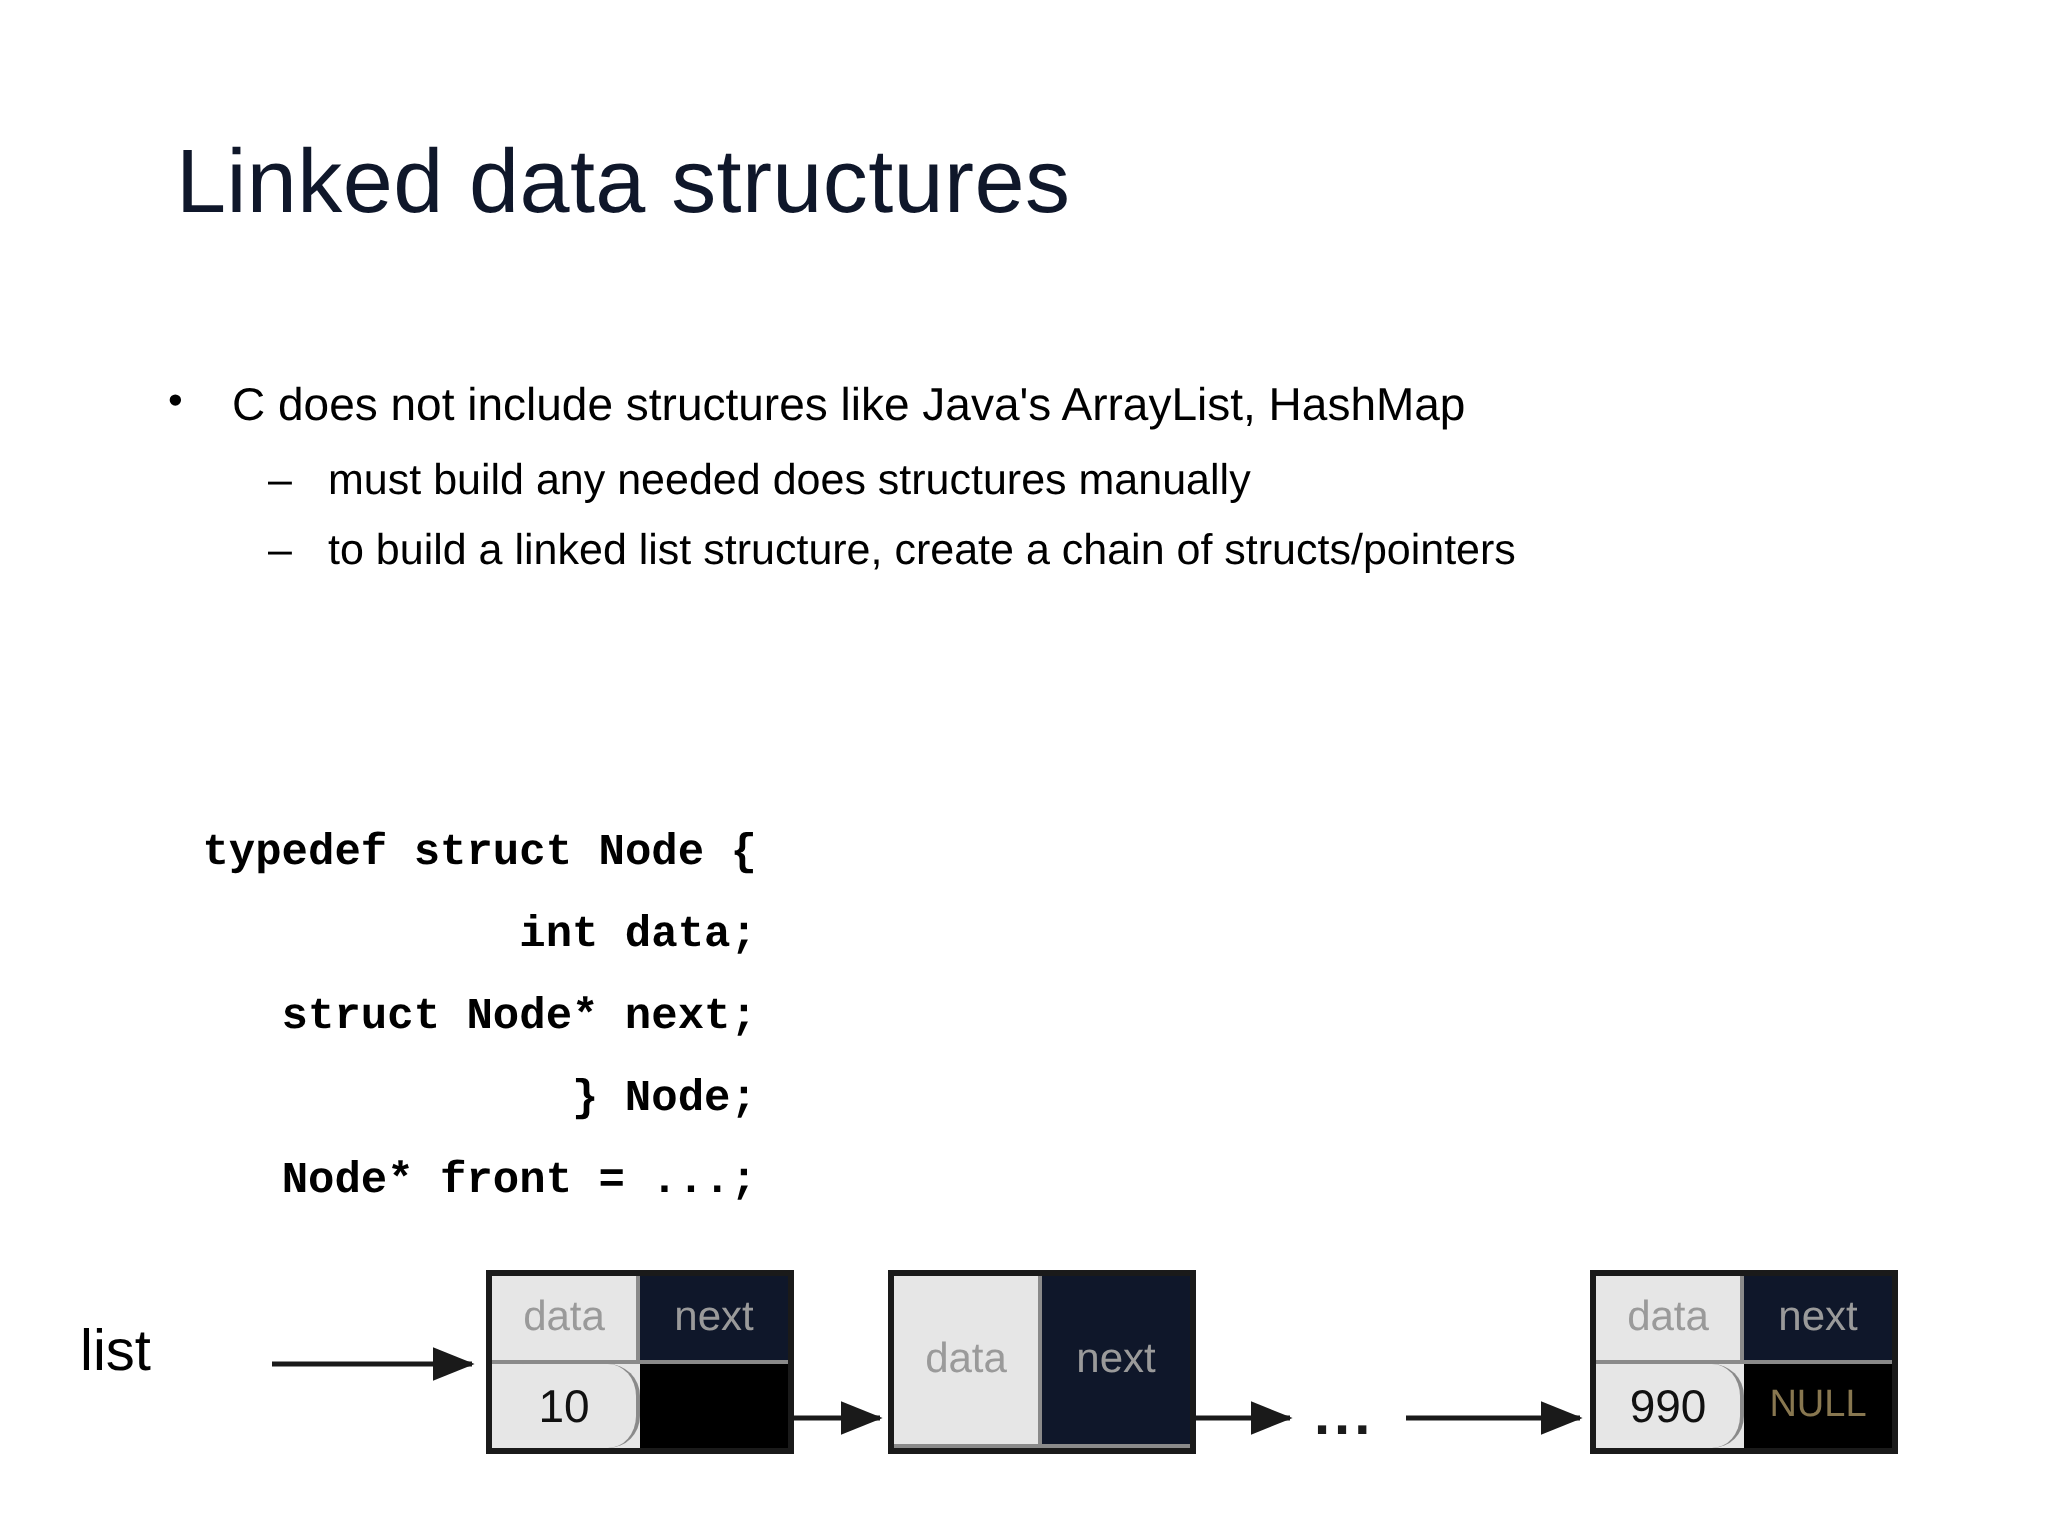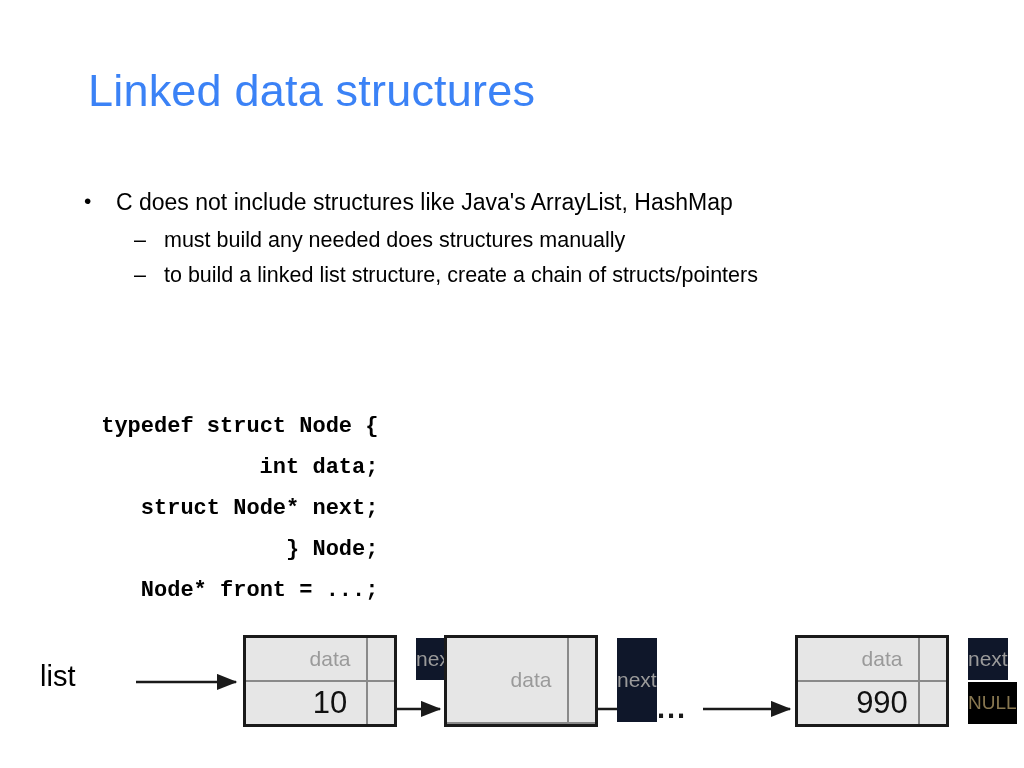--- a/index.html
+++ b/index.html
@@ -17,21 +17,21 @@
     color: #000000;
   }
 
   
   #slide-title {
     position: absolute;
     left: 88px;
     top: 66px;
     font-size: 45px;
     line-height: 1.1;
-    color: #3b82f6;
+    color: #0f172a;
     letter-spacing: 0.2px;
     white-space: nowrap;
   }
 
   
   #bullet-list {
     position: absolute;
     left: 84px;
     top: 186px;
     width: 860px;
@@ -125,37 +125,37 @@
   .node-row.header-row {
     border-bottom: 2px solid #8a8a8a;
   }
   .cell {
     box-sizing: border-box;
     display: flex;
     align-items: center;
     justify-content: center;
     font-size: 21px;
     position: relative;
-    margin-left: 48px;
   }
   .cell.data-cell {
     flex: 0 0 50%;
     background: #E6E6E6;
     border-right: 2px solid #8a8a8a;
   }
   .cell.next-cell {
     flex: 1 1 50%;
     background: #0f172a;
   }
   .header-row .cell {
     color: #9a9a9a;
   }
   .value-row .cell.data-cell {
     color: #111111;
-    font-size: 31px;
+    font-size: 23px;
+    border-radius: 16px;
   }
   .value-row .cell.next-cell {
     background: #000000;
   }
   .null-text {
     color: #a08c5e;
     font-size: 19px;
     opacity: 0.85;
   }
 </style>

